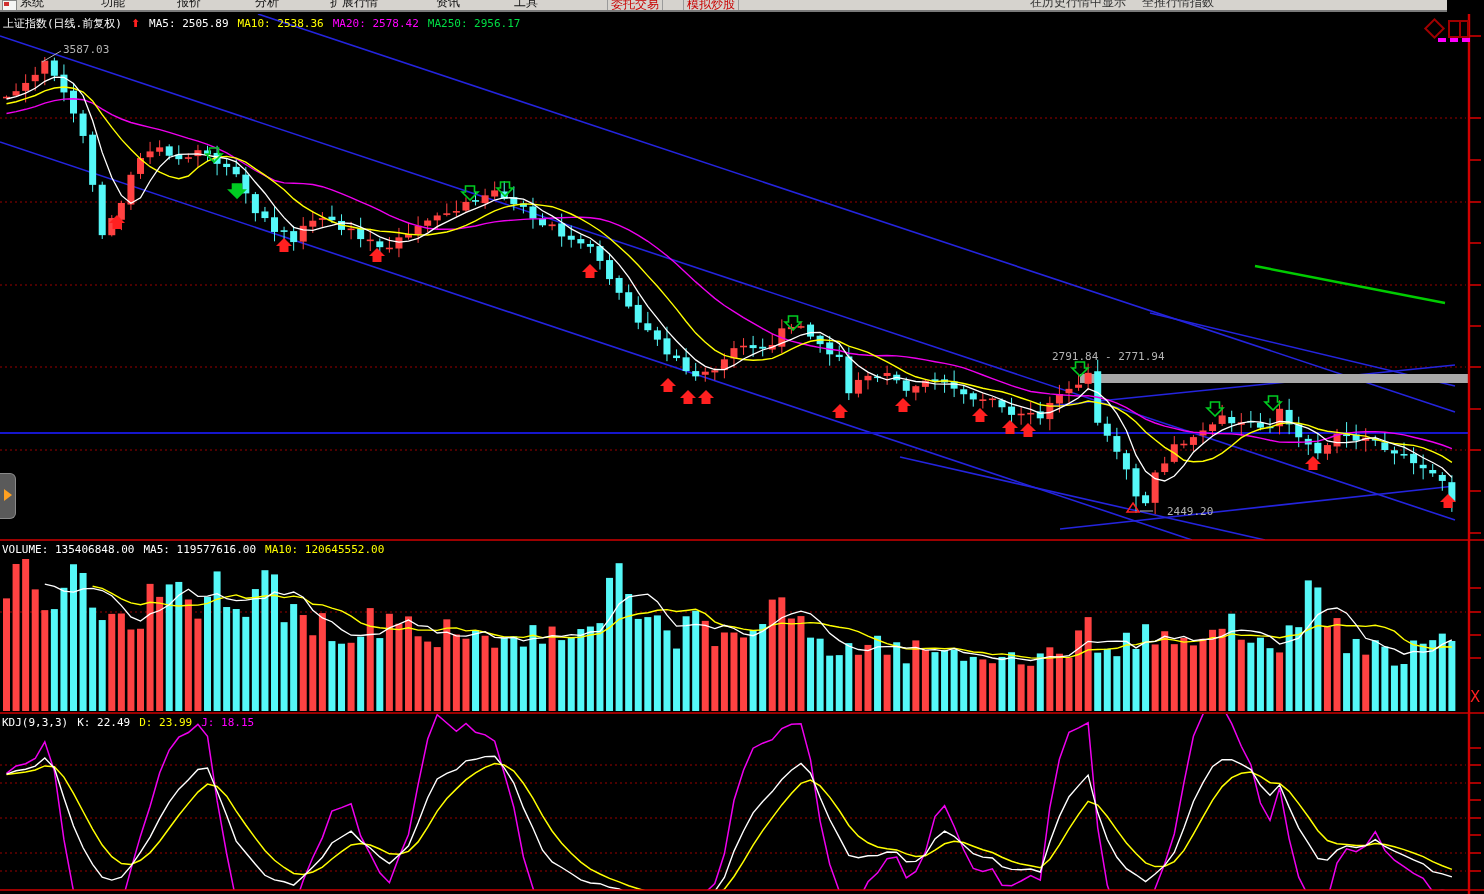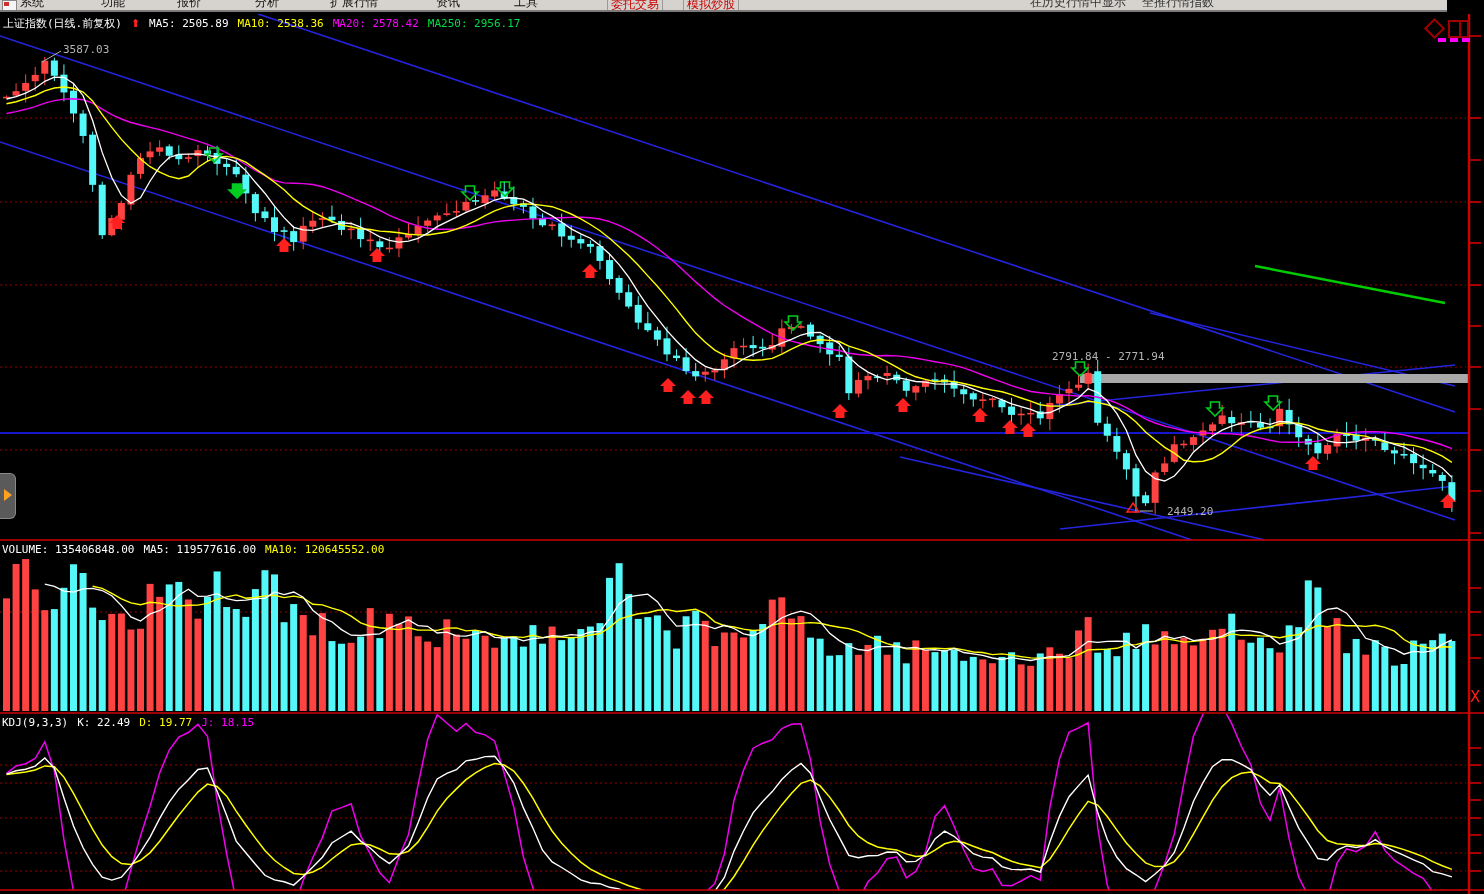--- a/index.html
+++ b/index.html
@@ -637,21 +637,21 @@
 
   <div class="price-label" style="left:63px;top:43px;">3587.03</div>
   <div class="price-label" style="left:1028px;top:350px;margin-left:24px;">2791.84 - 2771.94</div>
   <div class="price-label" style="left:1155px;top:505px;padding-left:12px;">2449.20</div>
 
   <div class="pane-header" style="left:2px;top:543px;">
     <span class="w">VOLUME: 135406848.00</span><span class="w">MA5: 119577616.00</span><span class="y">MA10: 120645552.00</span>
   </div>
 
   <div class="pane-header" style="left:2px;top:716px;">
-    <span class="w">KDJ(9,3,3)</span><span class="w">K: 22.49</span><span class="y">D: 19.77</span><span class="m">J: 18.15</span>
+    <span class="w">KDJ(9,3,3)</span><span class="w">K: 22.49</span><span class="y">D: 23.99</span><span class="m">J: 18.15</span>
   </div>
 
   <div id="icon-diamond"></div>
   <div id="icon-box">
       <i></i>
     </div>
   <div class="mag-dash" style="left:1438px;"></div>
   <div class="mag-dash" style="left:1450px;"></div>
   <div class="mag-dash" style="left:1462px;"></div>
 

